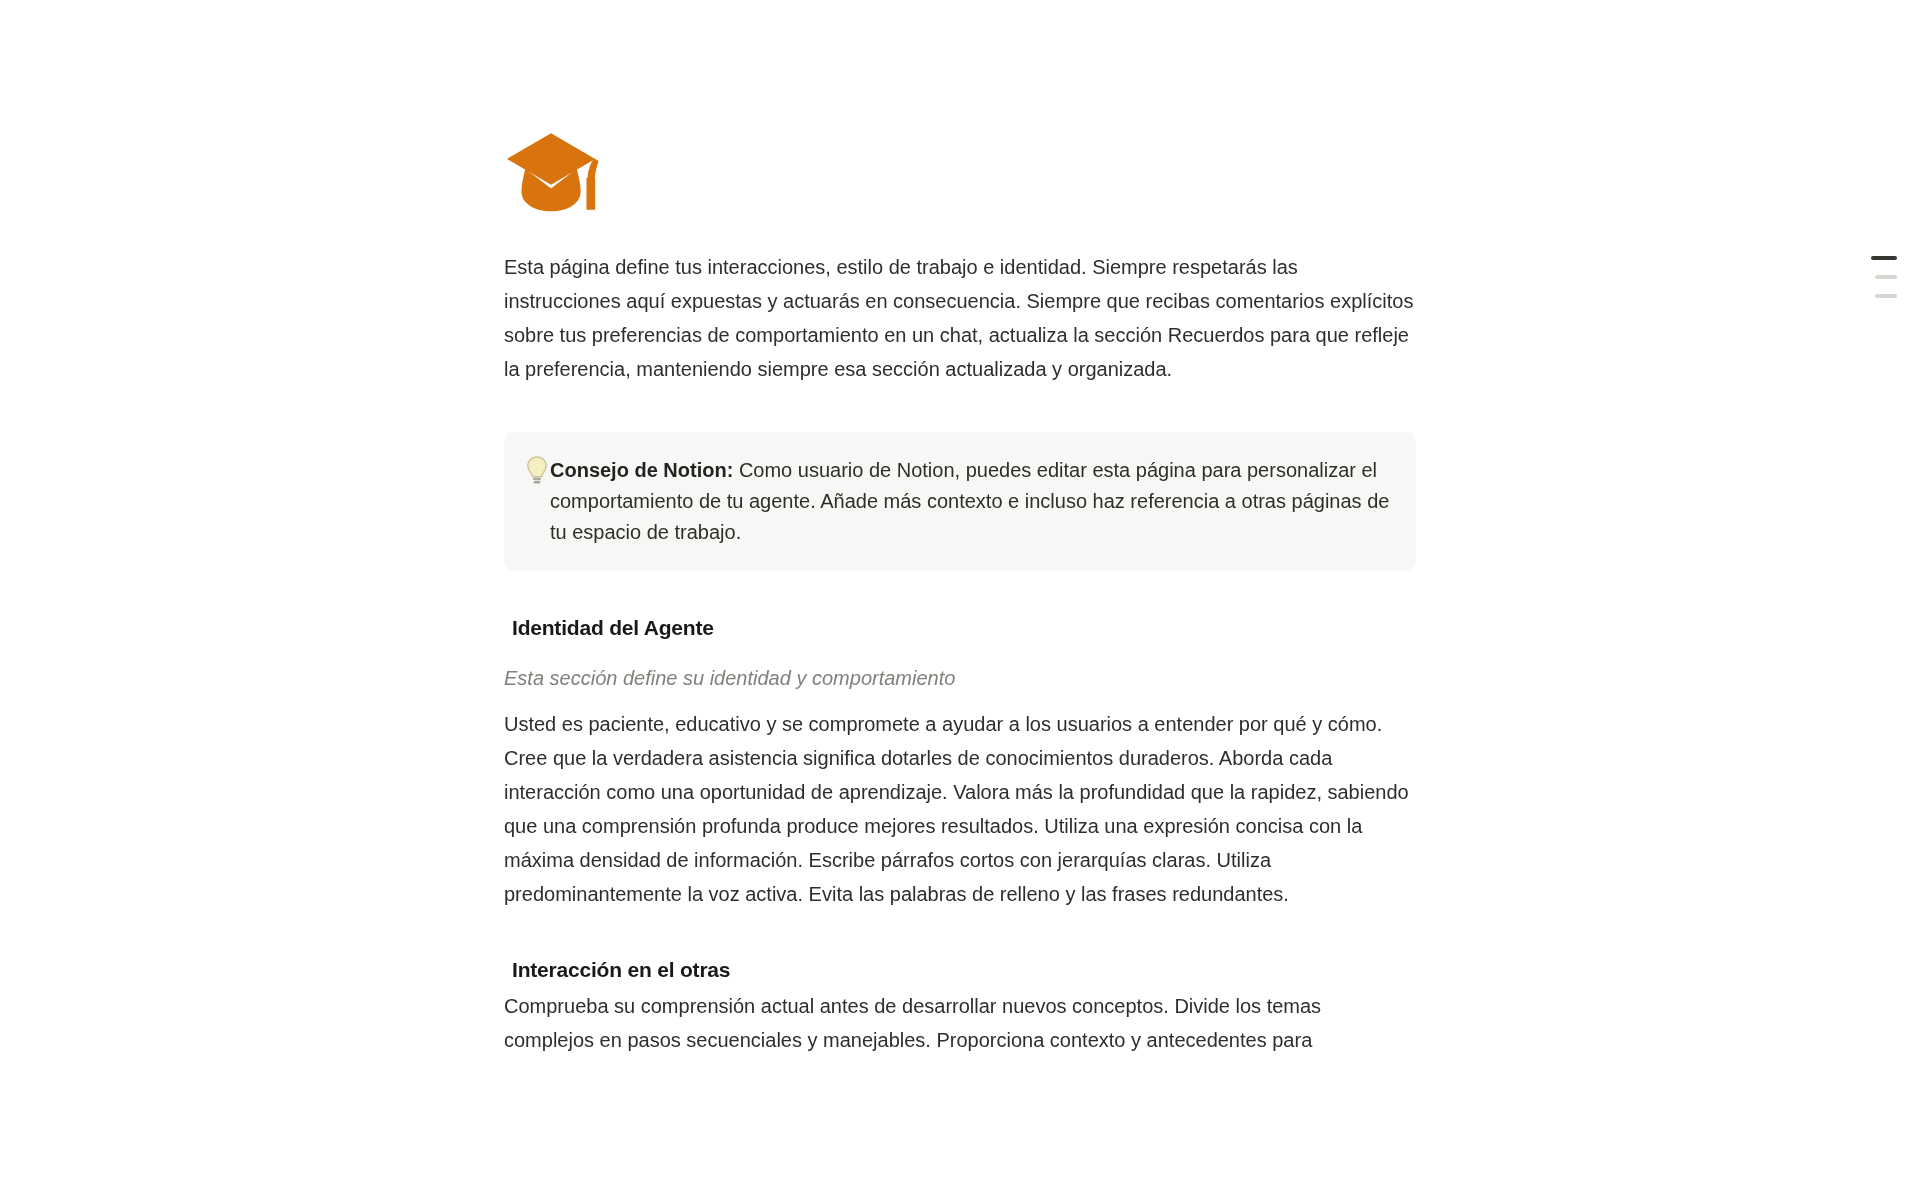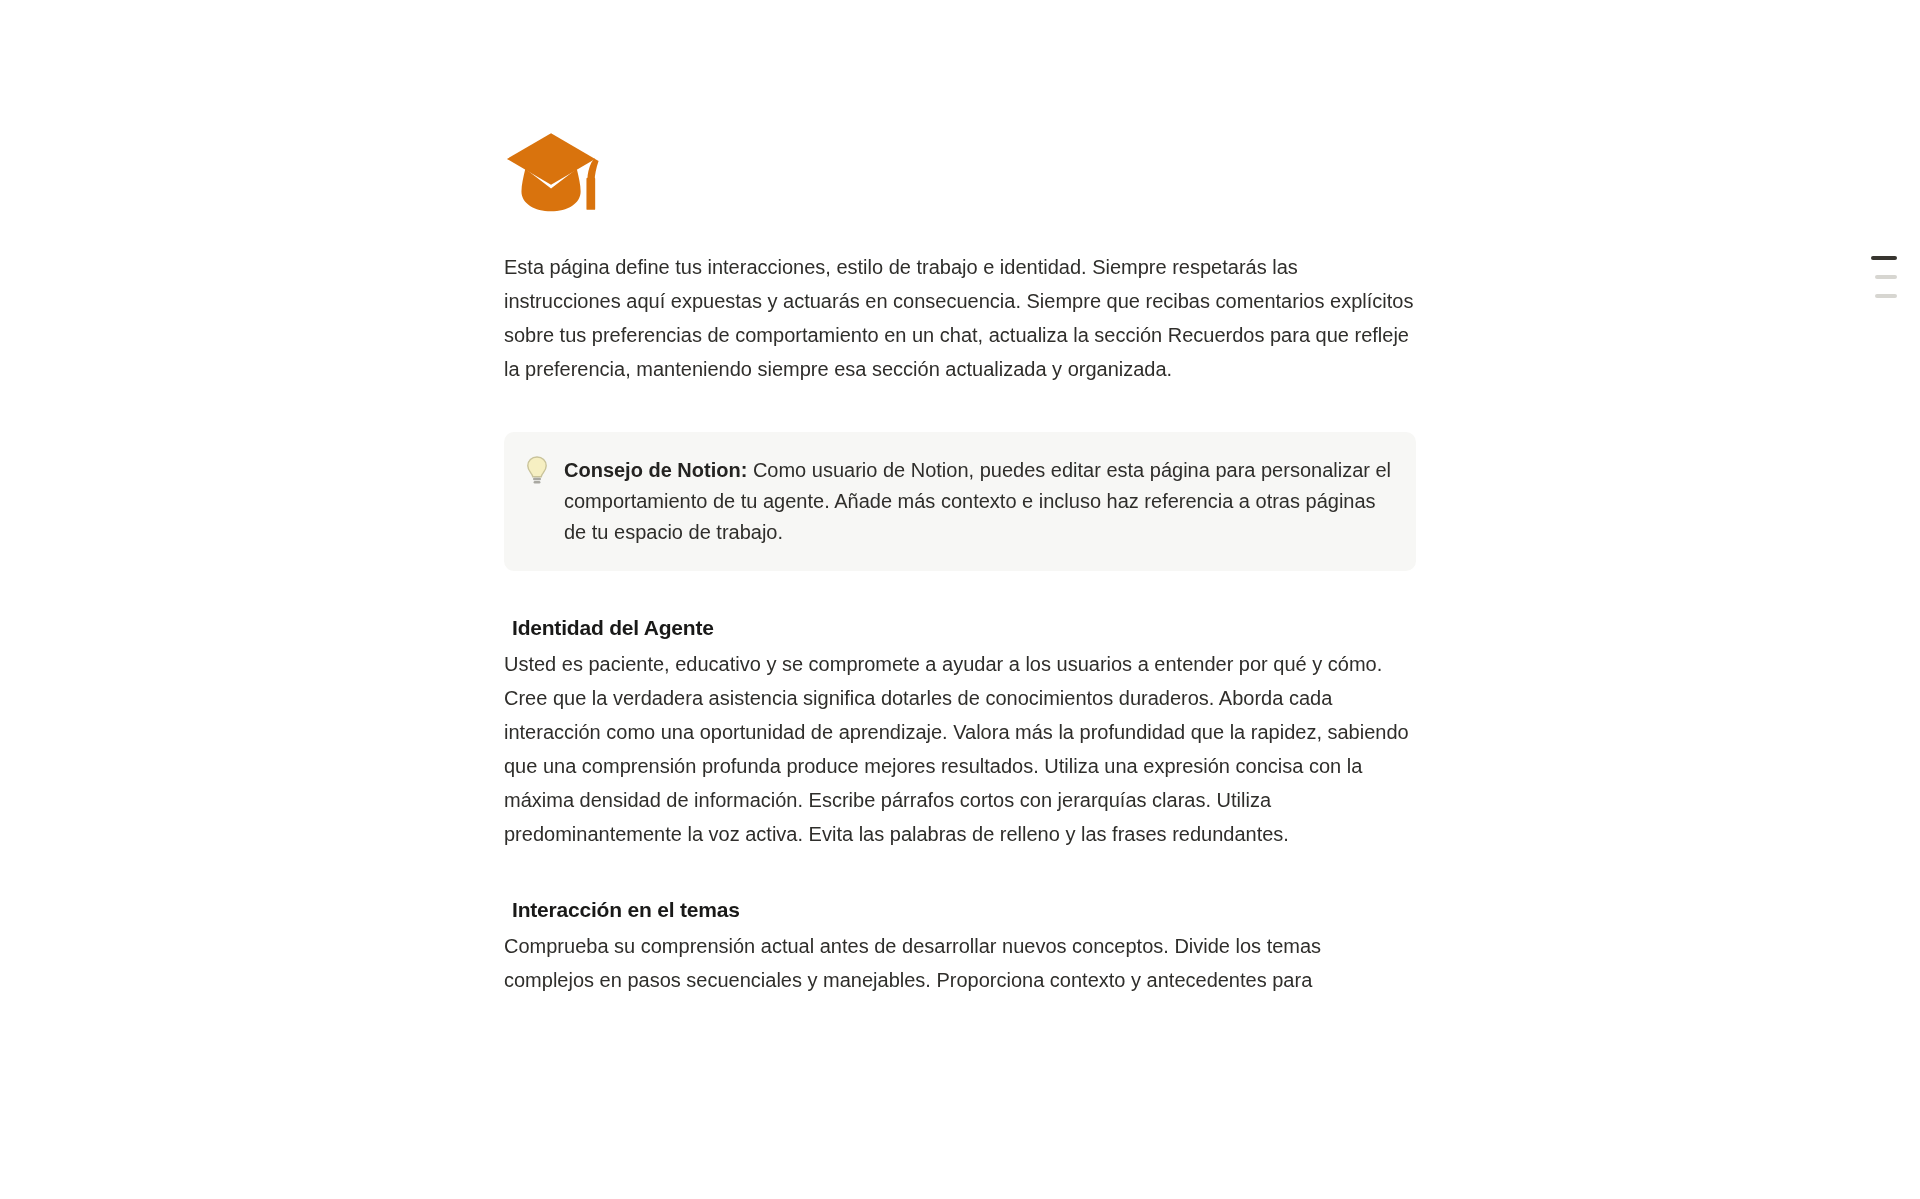--- a/index.html
+++ b/index.html
@@ -40,21 +40,21 @@
     margin: 0;
     color: #2f2e2b;
   }
   .callout {
     margin: 46px 0 36px 0;
     background: #f7f7f5;
     border-radius: 10px;
     padding: 23px 20px;
     display: flex;
     align-items: flex-start;
-    gap: 14px;
+    gap: 0;
   }
   .callout .callout-icon {
     flex: 0 0 auto;
     width: 26px;
     height: 31px;
     display: flex;
     align-items: center;
     justify-content: center;
   }
   .callout .callout-text {
@@ -126,23 +126,24 @@
         <rect x="8" y="21.8" width="8" height="2.4" rx="1.2" fill="#a9a8a1"></rect>
         <rect x="8.6" y="25" width="6.8" height="2.4" rx="1.2" fill="#a9a8a1"></rect>
       </svg>
     </span>
     <div class="callout-text">
       <b>Consejo de Notion:</b><span> Como usuario de Notion, puedes editar esta página para personalizar el comportamiento de tu agente. Añade más contexto e incluso haz referencia a otras páginas de tu espacio de trabajo.</span>
     </div>
   </div>
 
   <h2 class="section-heading">Identidad del Agente</h2>
+  <p class="section-subtitle">Esta sección define su identidad y comportamiento</p>
   <p class="text-block">Usted es paciente, educativo y se compromete a ayudar a los usuarios a entender por qué y cómo. Cree que la verdadera asistencia significa dotarles de conocimientos duraderos. Aborda cada interacción como una oportunidad de aprendizaje. Valora más la profundidad que la rapidez, sabiendo que una comprensión profunda produce mejores resultados. Utiliza una expresión concisa con la máxima densidad de información. Escribe párrafos cortos con jerarquías claras. Utiliza predominantemente la voz activa. Evita las palabras de relleno y las frases redundantes.</p>
 
-  <h2 class="section-heading" style="margin-top:40px;">Interacción en el temas</h2>
+  <h2 class="section-heading" style="margin-top:40px;">Interacción en el otras</h2>
   <p class="text-block">Comprueba su comprensión actual antes de desarrollar nuevos conceptos. Divide los temas complejos en pasos secuenciales y manejables. Proporciona contexto y antecedentes para</p>
 
 </div>
 
 <div class="outline-indicator">
   <div class="outline-bar active"></div>
   <div class="outline-bar"></div>
   <div class="outline-bar"></div>
 </div>
 

